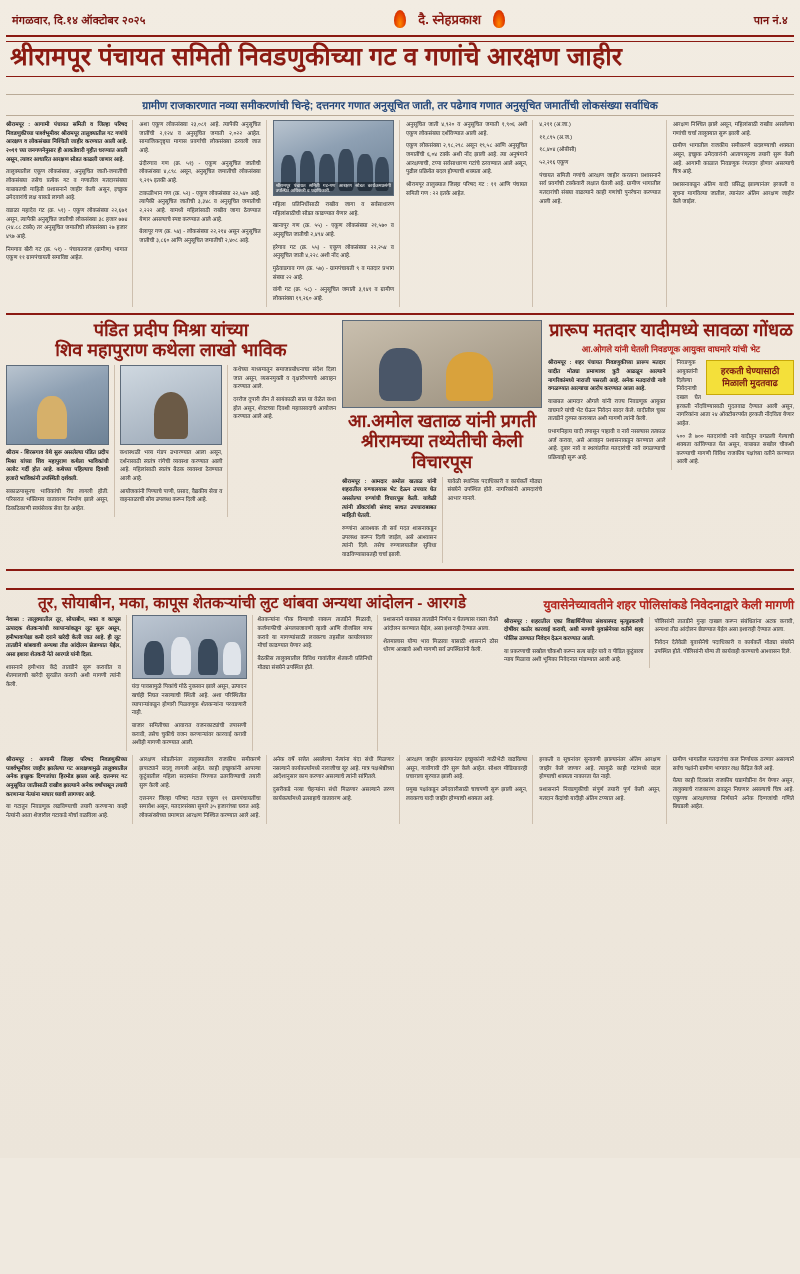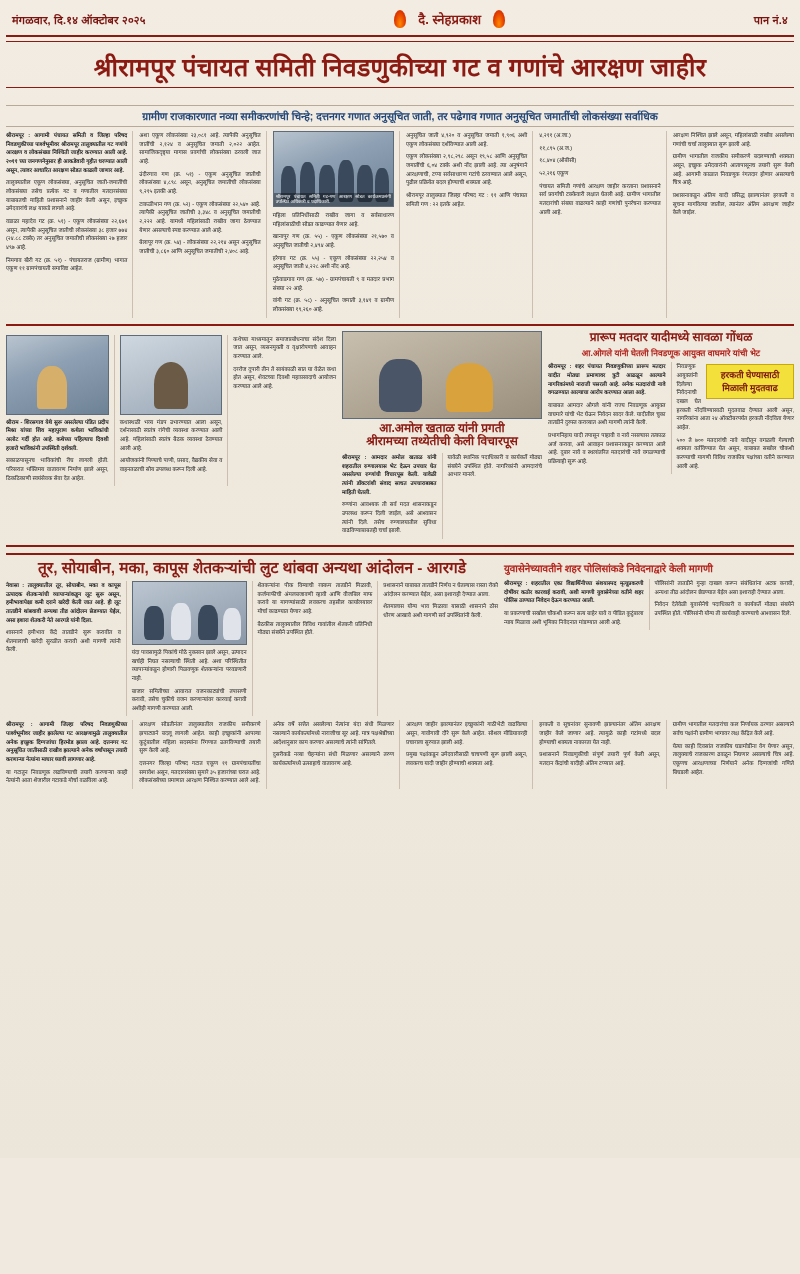--- a/index.html
+++ b/index.html
@@ -39,22 +39,21 @@
     border-radius:50% 50% 45% 45%/60% 60% 40% 40%;
     transform:rotate(0deg);
     display:inline-block;
   }
 
   
   .headline-band{
     margin-top:4px;
     border-top:1px solid #8b1a12;
     border-bottom:1px solid #8b1a12;
-    padding:11px 4px 6px 4px;
-    text-align:center;
+    padding:0 4px 6px 4px;
   }
   .headline{
     font-size:25px;line-height:1.12;font-weight:bold;color:#8b1a12;
     letter-spacing:.2px;
   }
   .subhead{
     margin-top:17px;
     text-align:center;
     font-size:10.5px;font-weight:bold;color:#25487a;
     border-top:1px solid #b9aa97;
@@ -101,21 +100,21 @@
   
   .mid{
     display:flex;gap:6px;margin-top:5px;
   }
   .mid-left{flex:0 0 330px;}
   .mid-mid{flex:0 0 200px;}
   .mid-right{flex:1;}
   .sec-title{
     font-size:18px;line-height:1.15;font-weight:bold;color:#8b1a12;text-align:center;
   }
-  .sec-title.small{font-size:12px;}
+  .sec-title.small{font-size:18px;}
   .sec-sub{
     font-size:8.5px;font-weight:bold;color:#b3261e;text-align:center;margin-top:3px;
   }
   .two-col{display:flex;gap:5px;margin-top:4px;}
   .two-col .col{font-size:5.6px;}
 
   
   .hl-box{
     float:right;
     width:86px;
@@ -123,31 +122,31 @@
     background:#f4e03a;
     border:1px solid #c8a90a;
     text-align:center;
     font-size:9px;font-weight:bold;color:#7a1410;
     line-height:1.35;
     padding:4px 0;
   }
 
   
   .band{
-    display:flex;gap:6px;margin-top:6px;
+    display:flex;gap:6px;margin-top:17px;
     border-top:2px solid #8b1a12;padding-top:4px;
   }
   .band-left{flex:0 0 492px;}
   .band-right{flex:1;}
   .band-title{
     font-size:15.5px;font-weight:bold;color:#8b1a12;text-align:center;line-height:1.15;
   }
   .band-title.sm{font-size:12.5px;}
   .band-sub{
-    font-size:10px;font-weight:bold;color:#b3261e;text-align:left;margin-top:2px;
+    font-size:12px;font-weight:bold;color:#b3261e;text-align:right;margin-top:2px;
   }
 
   
   .final-title{
     margin-top:6px;
     border-top:2px solid #8b1a12;border-bottom:1px solid #8b1a12;
     padding:4px 0 5px 0;
     font-size:19px;font-weight:bold;color:#8b1a12;text-align:center;line-height:1.1;
   }
   .final-cols{display:flex;gap:6px;margin-top:4px;}
@@ -226,20 +225,22 @@
       <p>ग्रामीण भागातील राजकीय समीकरणे बदलण्याची शक्यता असून, इच्छुक उमेदवारांनी आतापासूनच तयारी सुरू केली आहे. आगामी काळात निवडणूक रंगतदार होणार असल्याचे चित्र आहे.</p>
       <p>प्रशासनाकडून अंतिम यादी प्रसिद्ध झाल्यानंतर हरकती व सूचना मागविल्या जातील, त्यानंतर अंतिम आरक्षण जाहीर केले जाईल.</p>
     </div>
   </div>
 
   <div class="rule"></div>
 
   <div class="mid">
 
     <div class="mid-left">
+      <div class="sec-title">पंडित प्रदीप मिश्रा यांच्या</div>
+      <div class="sec-title">शिव महापुराण कथेला लाखो भाविक</div>
       <div class="two-col">
         <div class="col">
           <div class="photo" style="height:78px;margin-bottom:3px;">
             <div class="figs">
               <span style="left:30%;width:30%;height:55%;background:#d6b06a;border-radius:45% 45% 10% 10%;"></span>
             </div>
           </div>
           <p class="lead">श्रीराम - शिरसगाव येथे सुरू असलेल्या पंडित प्रदीप मिश्रा यांच्या शिव महापुराण कथेला भाविकांची अलोट गर्दी होत आहे. कथेच्या पहिल्याच दिवशी हजारो भाविकांनी उपस्थिती दर्शवली.</p>
           <p>सकाळपासूनच भाविकांची रीघ लागली होती. परिसरात भक्तिमय वातावरण निर्माण झाले असून, ठिकठिकाणी स्वयंसेवक सेवा देत आहेत.</p>
         </div>

